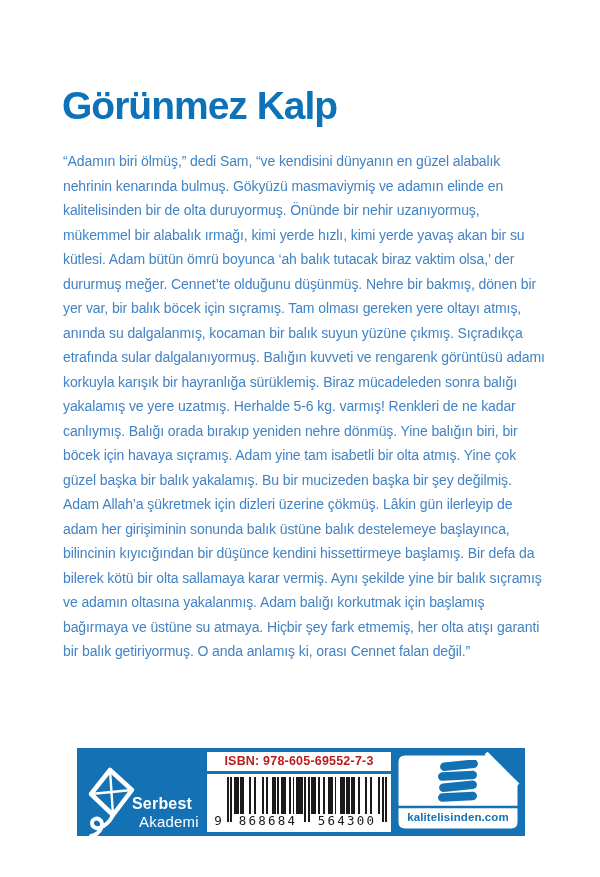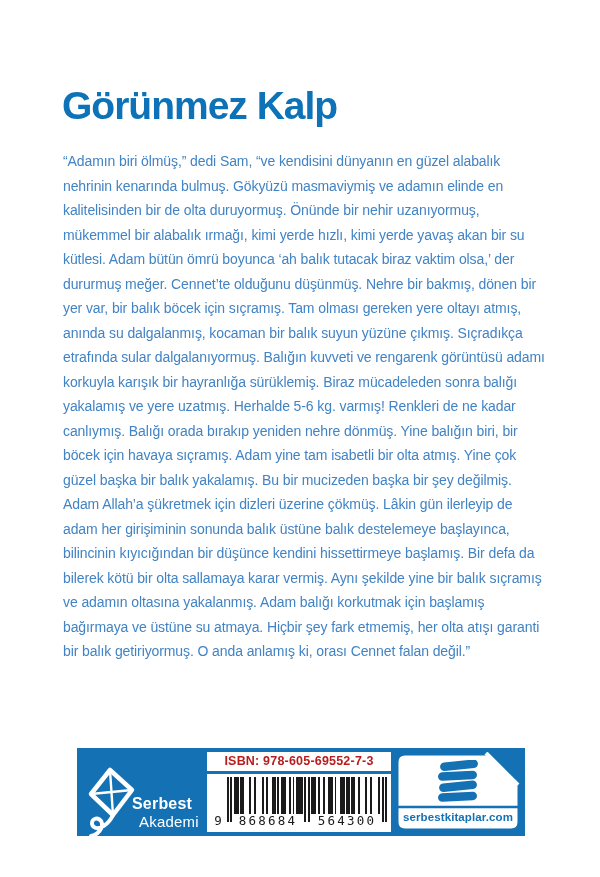--- a/index.html
+++ b/index.html
@@ -167,17 +167,17 @@
         <line x1="3" y1="55" x2="123" y2="55" stroke="#1471b4" stroke-width="2.5"></line>
       </svg>
       <svg class="books" width="50" height="46" viewBox="0 0 50 46">
         <g fill="#1471b4">
           <rect x="7" y="1" width="38" height="8.5" rx="4.2" transform="rotate(-6 26 5)"></rect>
           <rect x="5" y="11.5" width="39" height="8.5" rx="4.2" transform="rotate(-3 24 16)"></rect>
           <rect x="6" y="22" width="38" height="8.5" rx="4.2" transform="rotate(-6 25 26)"></rect>
           <rect x="5" y="32.5" width="39" height="8.5" rx="4.2" transform="rotate(-3 24 37)"></rect>
         </g>
       </svg>
-      <div class="site-text">serbestkitaplar.com</div>
+      <div class="site-text">kalitelisinden.com</div>
     </div>
 
   </footer>
 </div>
 
 </body></html>

